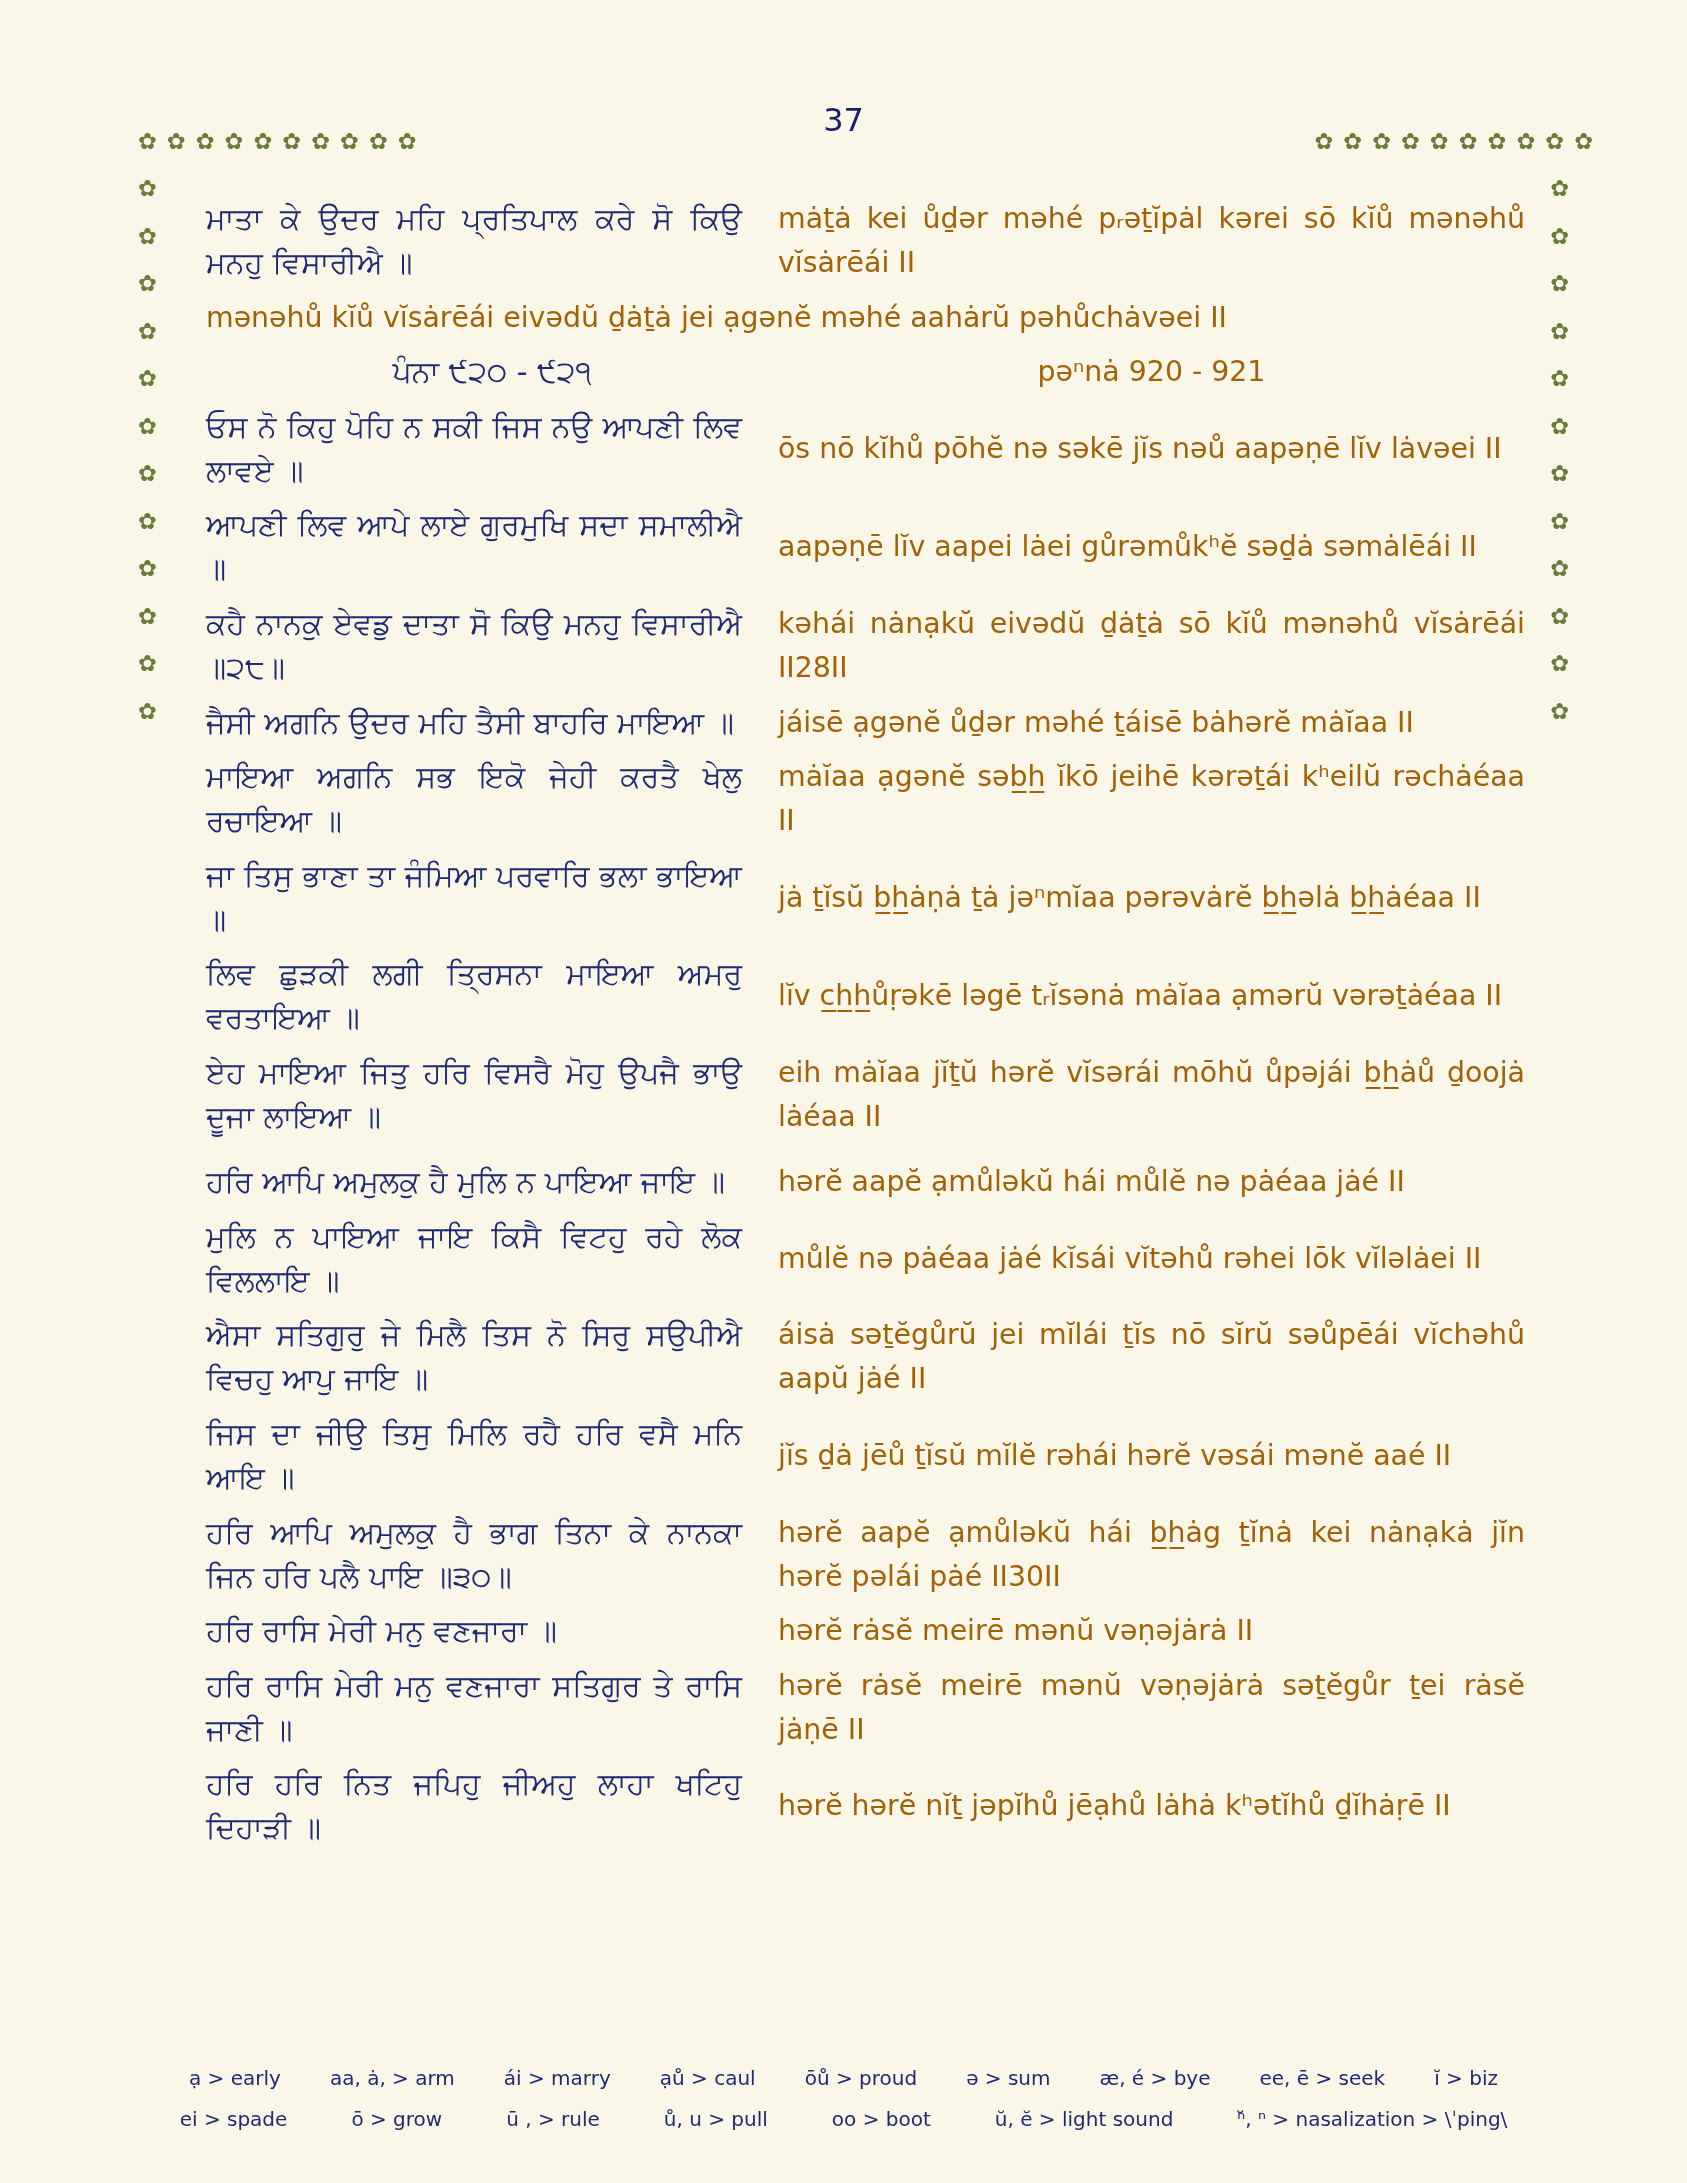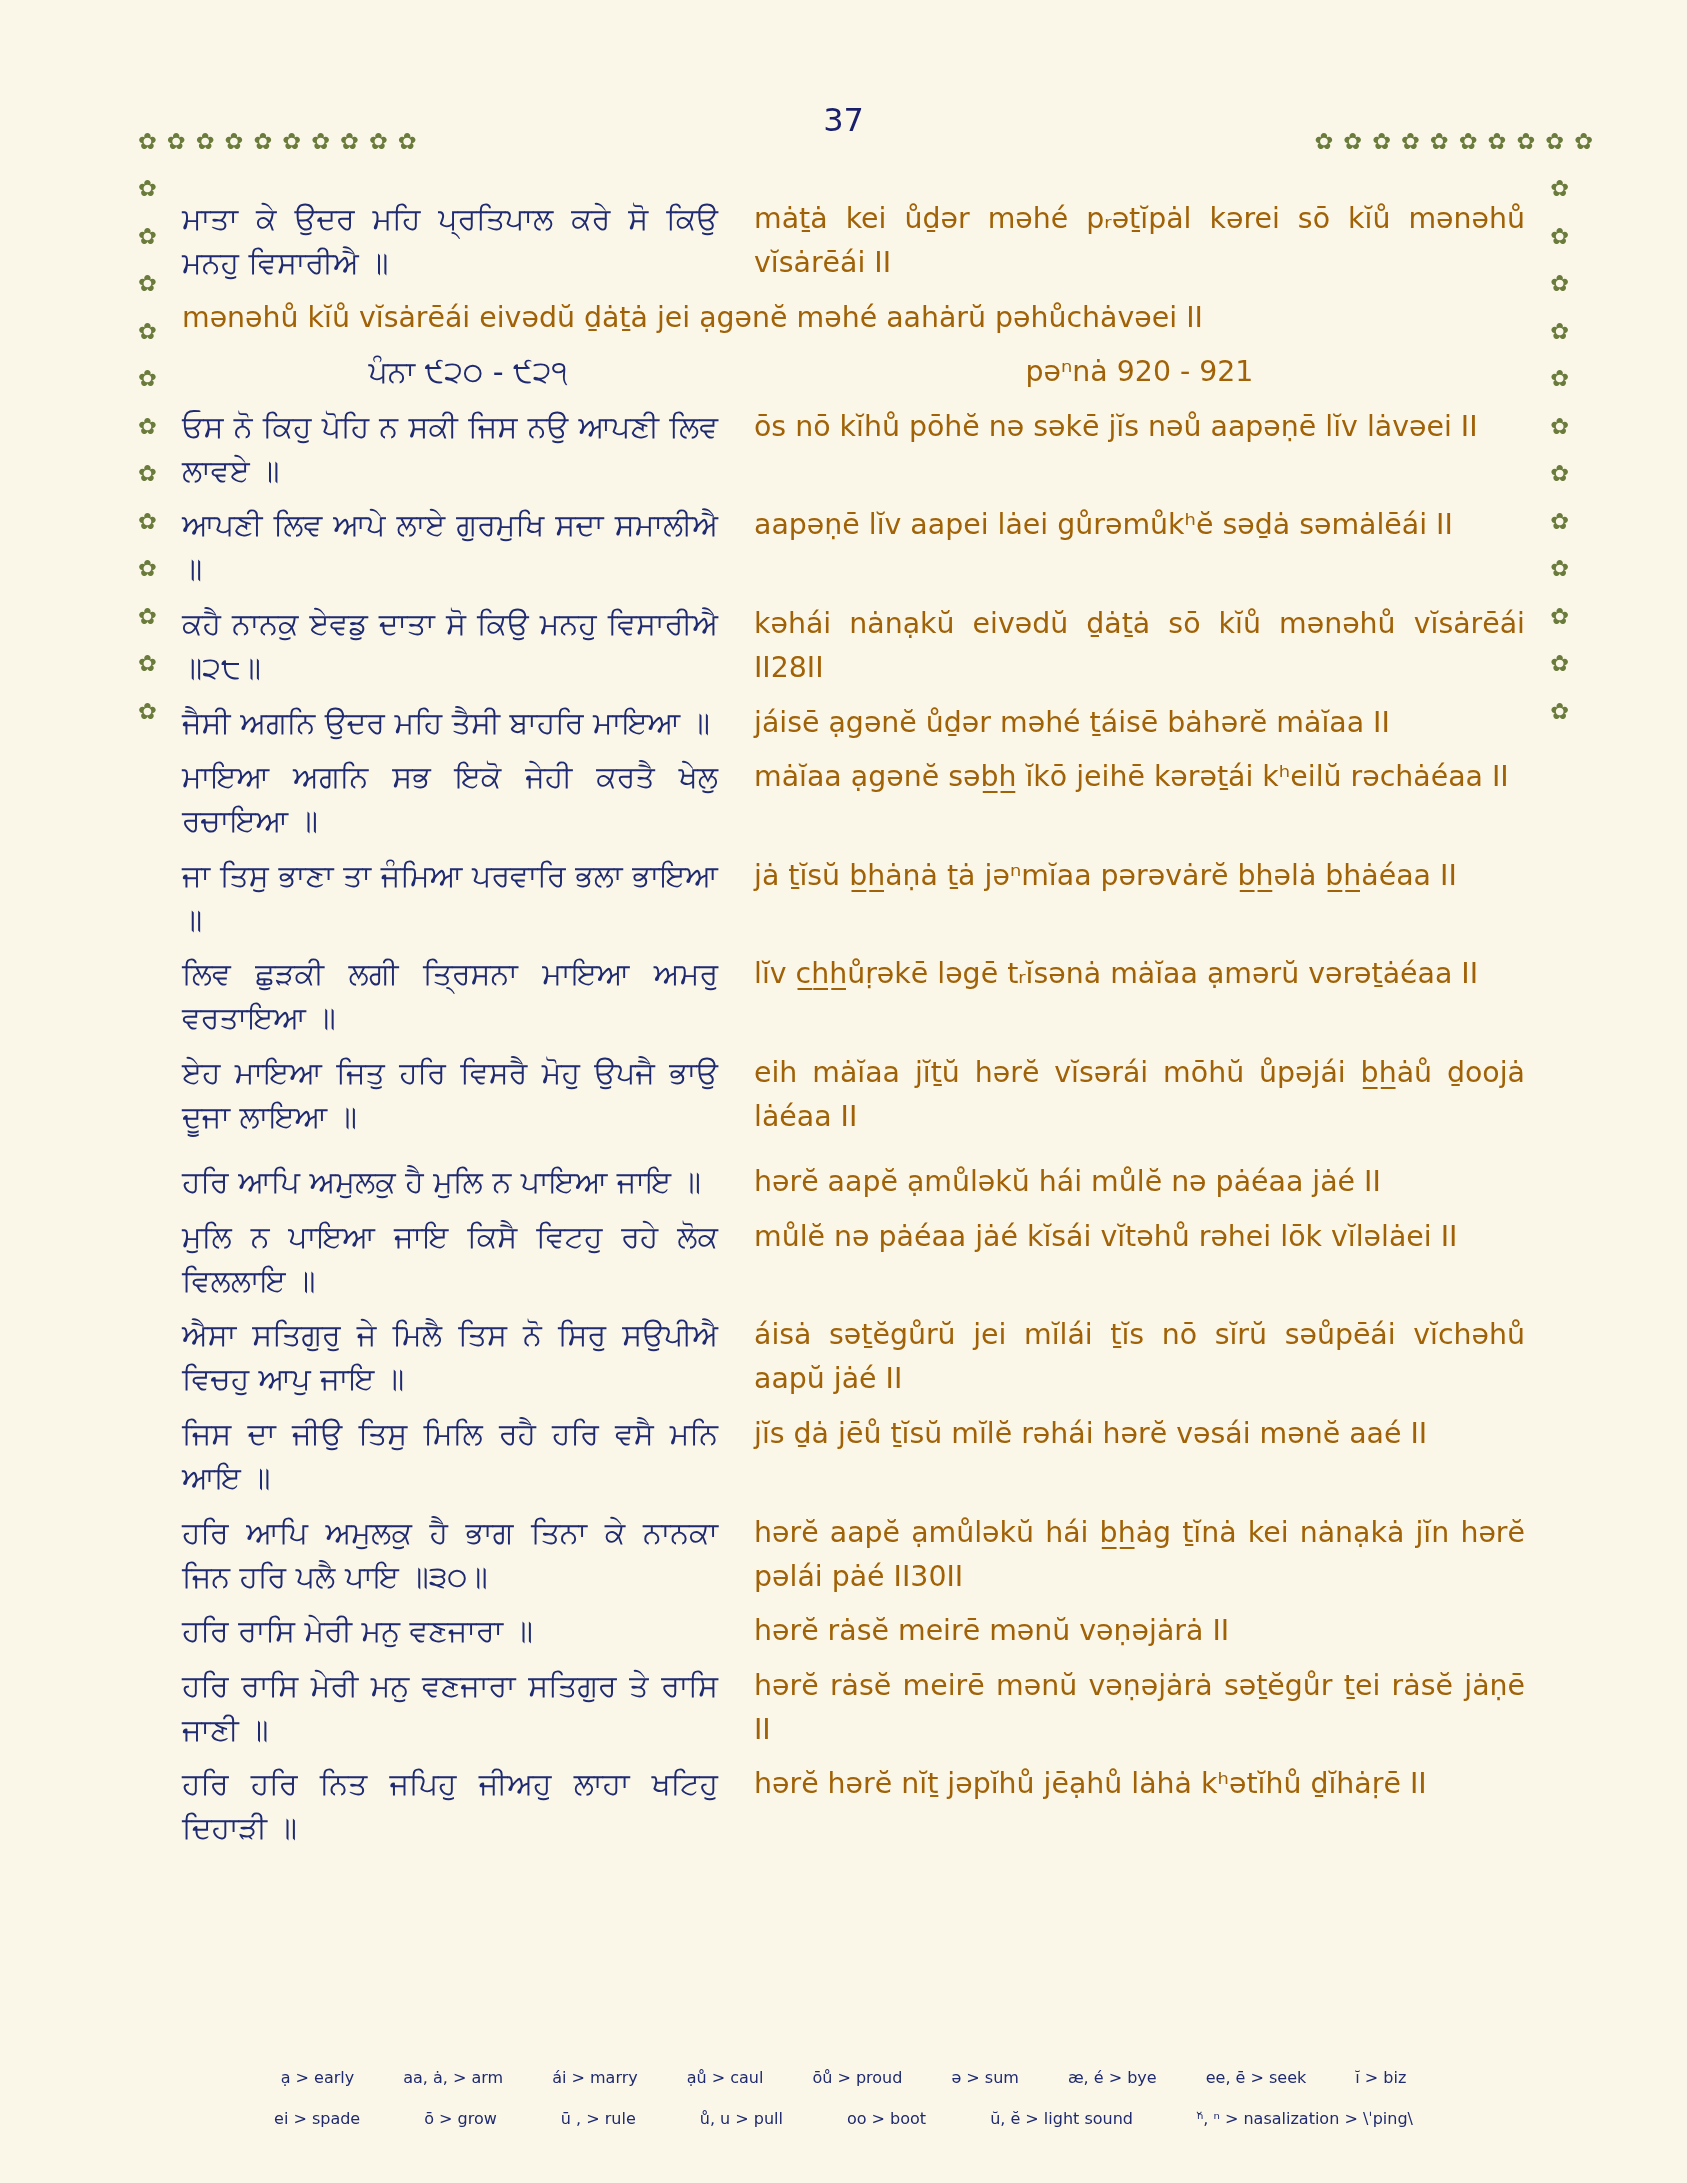--- a/index.html
+++ b/index.html
@@ -39,22 +39,23 @@
   .orn-row .flower{ display:inline-block; }
 
   
   .verses{
     position:absolute;
     left:182px; top:197px;
     width:1343px;
   }
   .verse{
     display:flex;
-    align-items:flex-start;
+    align-items:center;
     margin-bottom:10.6px;
+    margin-left:24px;
   }
   .g{
     width:572px;
     flex:0 0 572px;
     box-sizing:border-box;
     padding-right:36px;
     font-size:30px;
     line-height:44px;
     text-align:justify;
     color:#1f2a70;
@@ -79,21 +80,21 @@
     display:flex;
     flex-direction:column;
     gap:17px;
     align-items:center;
     color:#1f2a70;
   }
   .legend-row{
     display:flex;
     gap:49px;
     justify-content:center;
-    font-size:16px;
+    font-size:20px;
     line-height:24px;
     white-space:nowrap;
   }
   .legend-row.second{ gap:64px; }
 </style>
 </head>
 <body>
 
 <div class="page">
 

